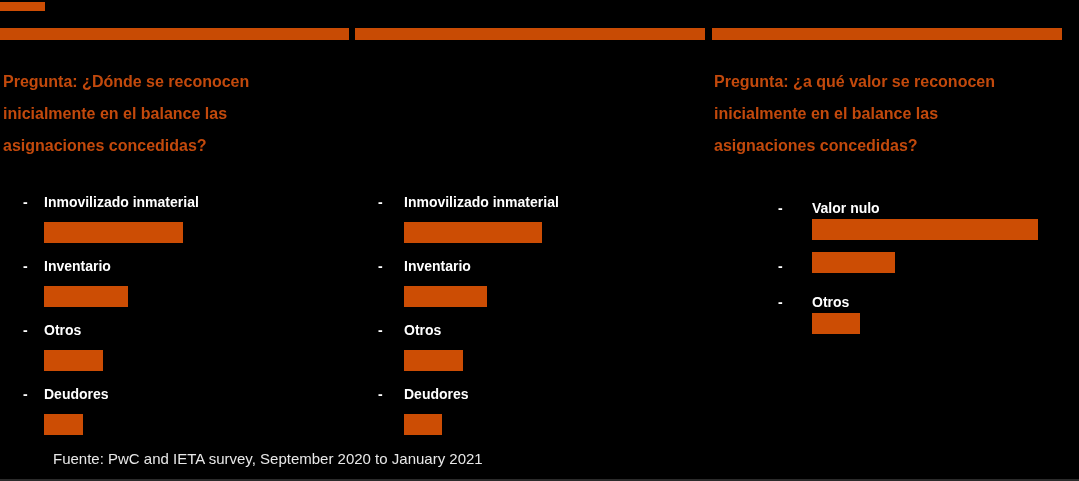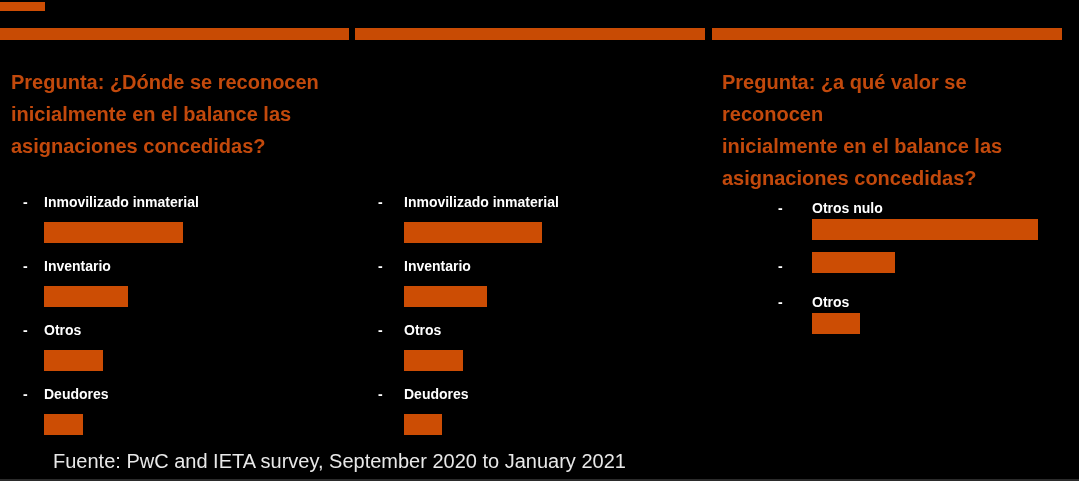--- a/index.html
+++ b/index.html
@@ -18,42 +18,41 @@
   #col0 { left:0;     width:349px; --indent-dash:23px; --indent-label:44px; }
   #col1 { left:355px; width:350px; --indent-dash:23px; --indent-label:49px; }
   #col2 { left:712px; width:350px; --indent-dash:66px; --indent-label:100px; }
   .header-bar {
     position:absolute; top:28px; left:0; width:100%; height:12px;
     background:var(--header-color,#C84B04);
   }
   .question {
     position:absolute; top:66px; left:3px; right:2px;
     color:var(--question-color,#C2490C);
-    font-size:20px; font-weight:bold; line-height:32px;
+    font-size:16px; font-weight:bold; line-height:32px;
     white-space:pre-line;
-    margin-left:8px;
   }
   #col2 .question { left:2px; }
   .items { position:absolute; top:194px; left:0; right:0; }
   .item { position:relative; margin-bottom:15px; }
   .item-label-row {
     position:relative; padding-left:var(--indent-label);
     color:var(--label-color,#fff); font-weight:bold; font-size:14px;
     line-height:17px; white-space:pre-line;
   }
   #col2 .item-label-row { line-height:28px; }
   .dash { position:absolute; left:var(--indent-dash); top:0; }
   .bar {
     margin-left:var(--indent-label); margin-top:11px; height:21px;
     background:var(--bar-color,#CC4D04);
   }
   #col2 .bar { margin-top:-3px; }
   .source-note {
     position:absolute; left:53px; top:450px;
-    font-size:20px; color:var(--source-color,#E8E8E8);
+    font-size:15px; color:var(--source-color,#E8E8E8);
   }
   .bottom-line {
     position:absolute; left:0; bottom:0; width:100%; height:2px;
     background:#2b2b2b;
   }
 </style>
 </head>
 <body>
 
 <div class="top-left-mark"></div>
@@ -105,21 +104,21 @@
     </div>
 </div>
 
 <div class="col" id="col2">
   <div class="header-bar"></div>
   <div class="question">Pregunta: ¿a qué valor se reconocen
 inicialmente en el balance las
 asignaciones concedidas?</div>
   <div class="items">
       <div class="item">
-        <div class="item-label-row"><span class="dash">-</span><span>Otros nulo</span></div>
+        <div class="item-label-row"><span class="dash">-</span><span>Valor nulo</span></div>
         <div class="bar" style="width: 226px;"></div>
       </div>
       <div class="item">
         <div class="item-label-row"><span class="dash">-</span></div>
         <div class="bar" style="width: 83px;"></div>
       </div>
       <div class="item">
         <div class="item-label-row"><span class="dash">-</span><span>Otros</span></div>
         <div class="bar" style="width: 48px;"></div>
       </div>

